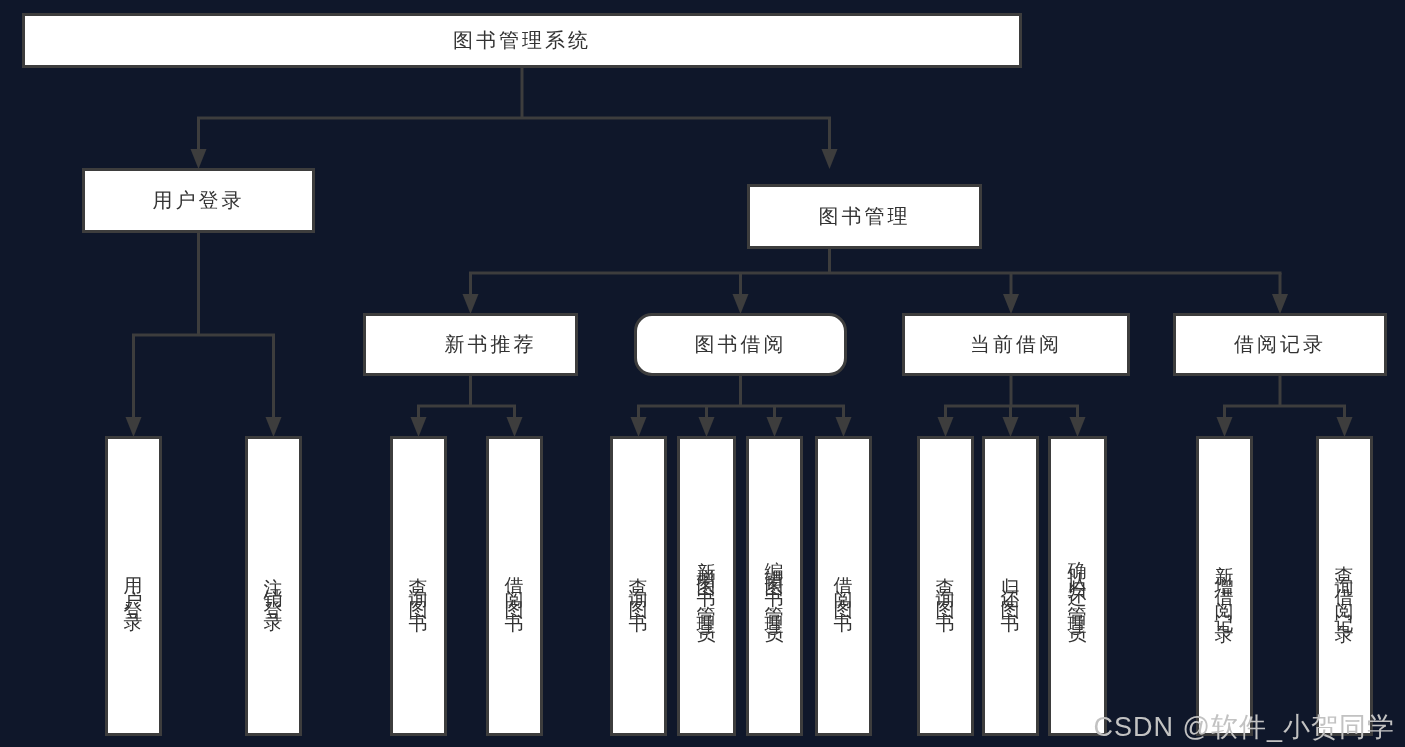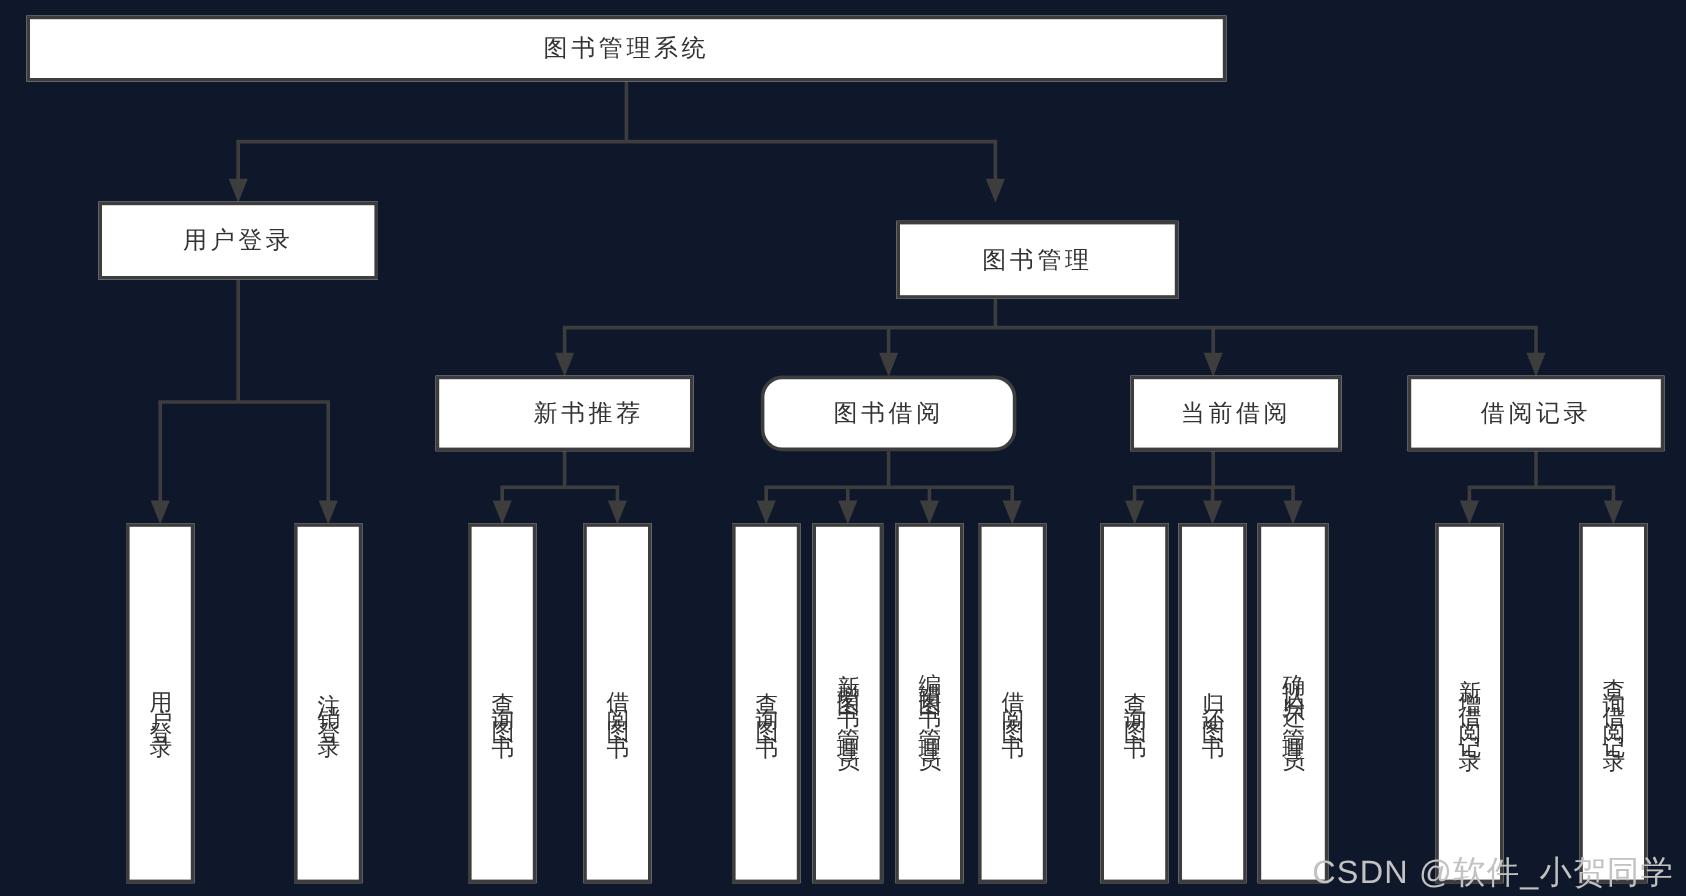--- a/index.html
+++ b/index.html
@@ -113,21 +113,21 @@
       <polygon points="1216.5,417 1232.5,417 1224.5,437" fill="#3d3d3d"></polygon>
       <line x1="1344.5" y1="406" x2="1344.5" y2="418" stroke="#3d3d3d" stroke-width="3"></line>
       <polygon points="1336.5,417 1352.5,417 1344.5,437" fill="#3d3d3d"></polygon>
     </svg>
   <div id="nodes">
       <div class="node node-h" style="left: 22px; top: 13px; width: 1000px; height: 55px;">图书管理系统</div>
       <div class="node node-h" style="left: 82px; top: 168px; width: 233px; height: 65px;">用户登录</div>
       <div class="node node-h" style="left: 712px; top: 184px; width: 235px; height: 65px; margin-left: 35px;">图书管理</div>
       <div class="node node-h" style="left: 363px; top: 313px; width: 215px; height: 63px; padding-left: 40px;">新书推荐</div>
       <div class="node node-h" style="left: 634px; top: 313px; width: 213px; height: 63px; border-radius: 18px;">图书借阅</div>
-      <div class="node node-h" style="left: 902px; top: 313px; width: 176px; height: 63px; margin-left: 40px;">当前借阅</div>
+      <div class="node node-h" style="left: 902px; top: 313px; width: 228px; height: 63px;">当前借阅</div>
       <div class="node node-h" style="left: 1173px; top: 313px; width: 214px; height: 63px;">借阅记录</div>
       <div class="node node-v" style="left: 105px; top: 436px; width: 57px; height: 300px;">用户登录</div>
       <div class="node node-v" style="left: 245px; top: 436px; width: 57px; height: 300px;">注销登录</div>
       <div class="node node-v" style="left: 390px; top: 436px; width: 57px; height: 300px;">查询图书</div>
       <div class="node node-v" style="left: 486px; top: 436px; width: 57px; height: 300px;">借阅图书</div>
       <div class="node node-v" style="left: 610px; top: 436px; width: 57px; height: 300px;">查询图书</div>
       <div class="node node-v long" style="left: 677px; top: 436px; width: 59px; height: 300px;">新增图书（管理员）</div>
       <div class="node node-v long" style="left: 746px; top: 436px; width: 57px; height: 300px;">编辑图书（管理员）</div>
       <div class="node node-v" style="left: 815px; top: 436px; width: 57px; height: 300px;">借阅图书</div>
       <div class="node node-v" style="left: 917px; top: 436px; width: 57px; height: 300px;">查询图书</div>

